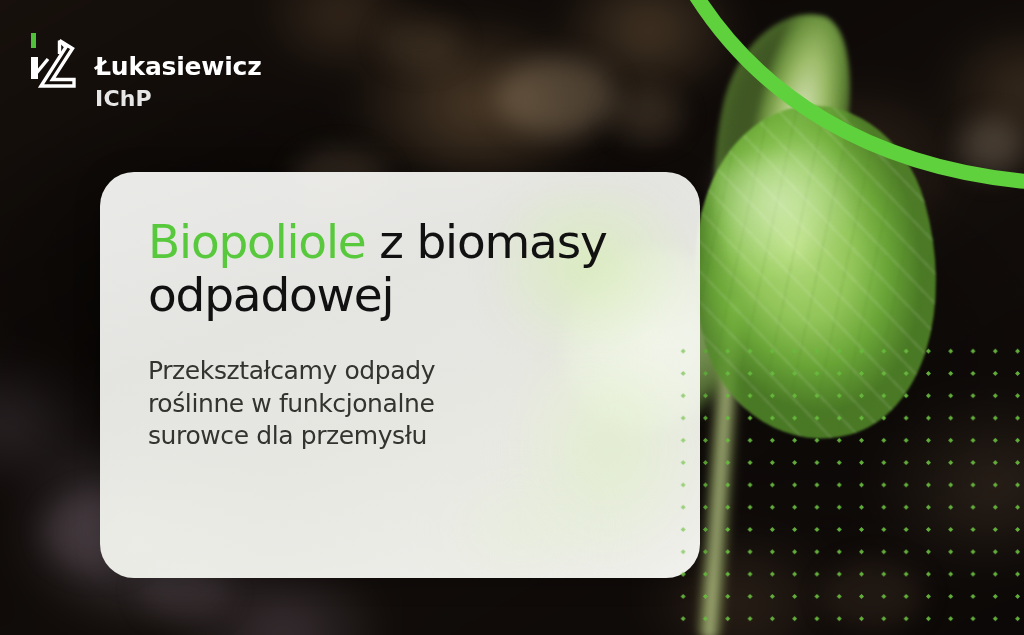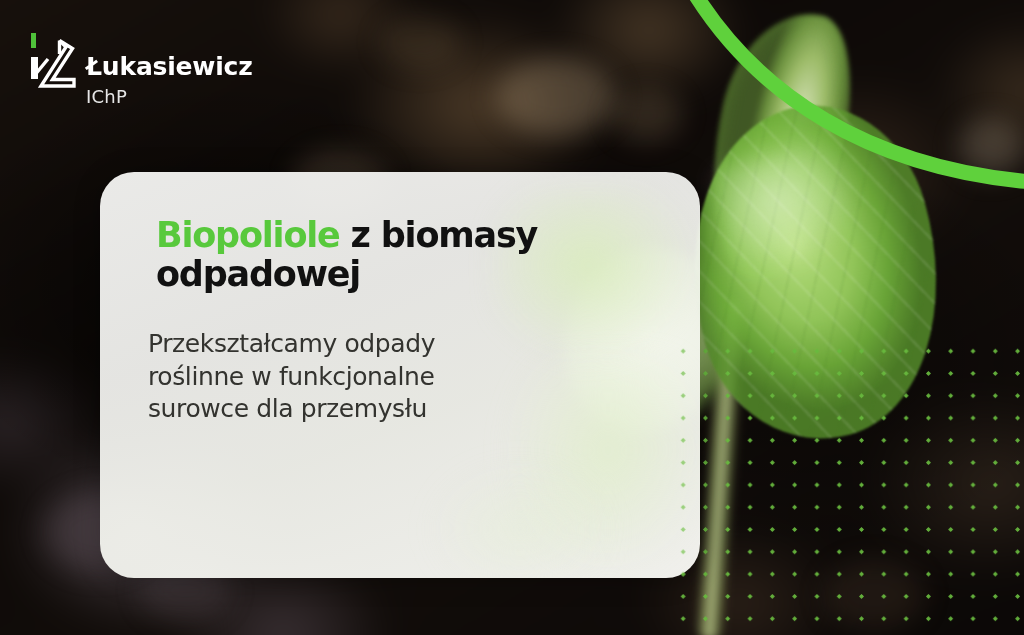--- a/index.html
+++ b/index.html
@@ -180,62 +180,61 @@
   .card-glow-c{
     position:absolute; left:330px; top:292px; width:180px; height:130px;
     background:radial-gradient(ellipse at 50% 50%, rgba(226,240,206,.38), rgba(226,240,206,0) 72%);
     filter:blur(16px);
   }
 
   .card-inner{ position:relative; padding:44px 48px 0 48px; }
 
   .headline{
     font-family:"DejaVu Sans", sans-serif;
-    font-weight:700;
-    font-size:35px;
+    font-weight:400;
+    font-size:47px;
     line-height:1.12;
     letter-spacing:-1.2px;
     color:#111111;
     white-space:pre-line;
-    margin-left:8px;
   }
   .headline .hl-accent{ color:#58c93c; }
 
   .subhead{
     margin-top:34px;
     font-family:"DejaVu Sans", sans-serif;
     font-weight:400;
     font-size:25px;
     line-height:1.30;
     letter-spacing:-0.4px;
     color:#33332f;
     white-space:pre-line;
   }
 
   
   .logo{
     position:absolute;
     left:28px; top:32px;
-    display:flex; align-items:flex-start; 
+    display:flex; align-items:flex-start; gap:9px;
   }
   .logo-mark{ width:58px; height:66px; display:block; }
   .logo-text{ padding-top:22px; }
   .logo-name{
     font-family:"DejaVu Sans", sans-serif;
     font-weight:700;
     font-size:25px;
     letter-spacing:-0.2px;
     color:#ffffff;
     line-height:1;
     white-space:nowrap;
   }
   .logo-sub{
     font-family:"DejaVu Sans", sans-serif;
-    font-weight:400;
-    font-size:18px;
+    font-weight:700;
+    font-size:22px;
     letter-spacing:.2px;
     color:#e6e6e6;
     line-height:1;
     margin-top:9px;
   }
 </style>
 </head>
 <body>
 
 <div id="stage">

